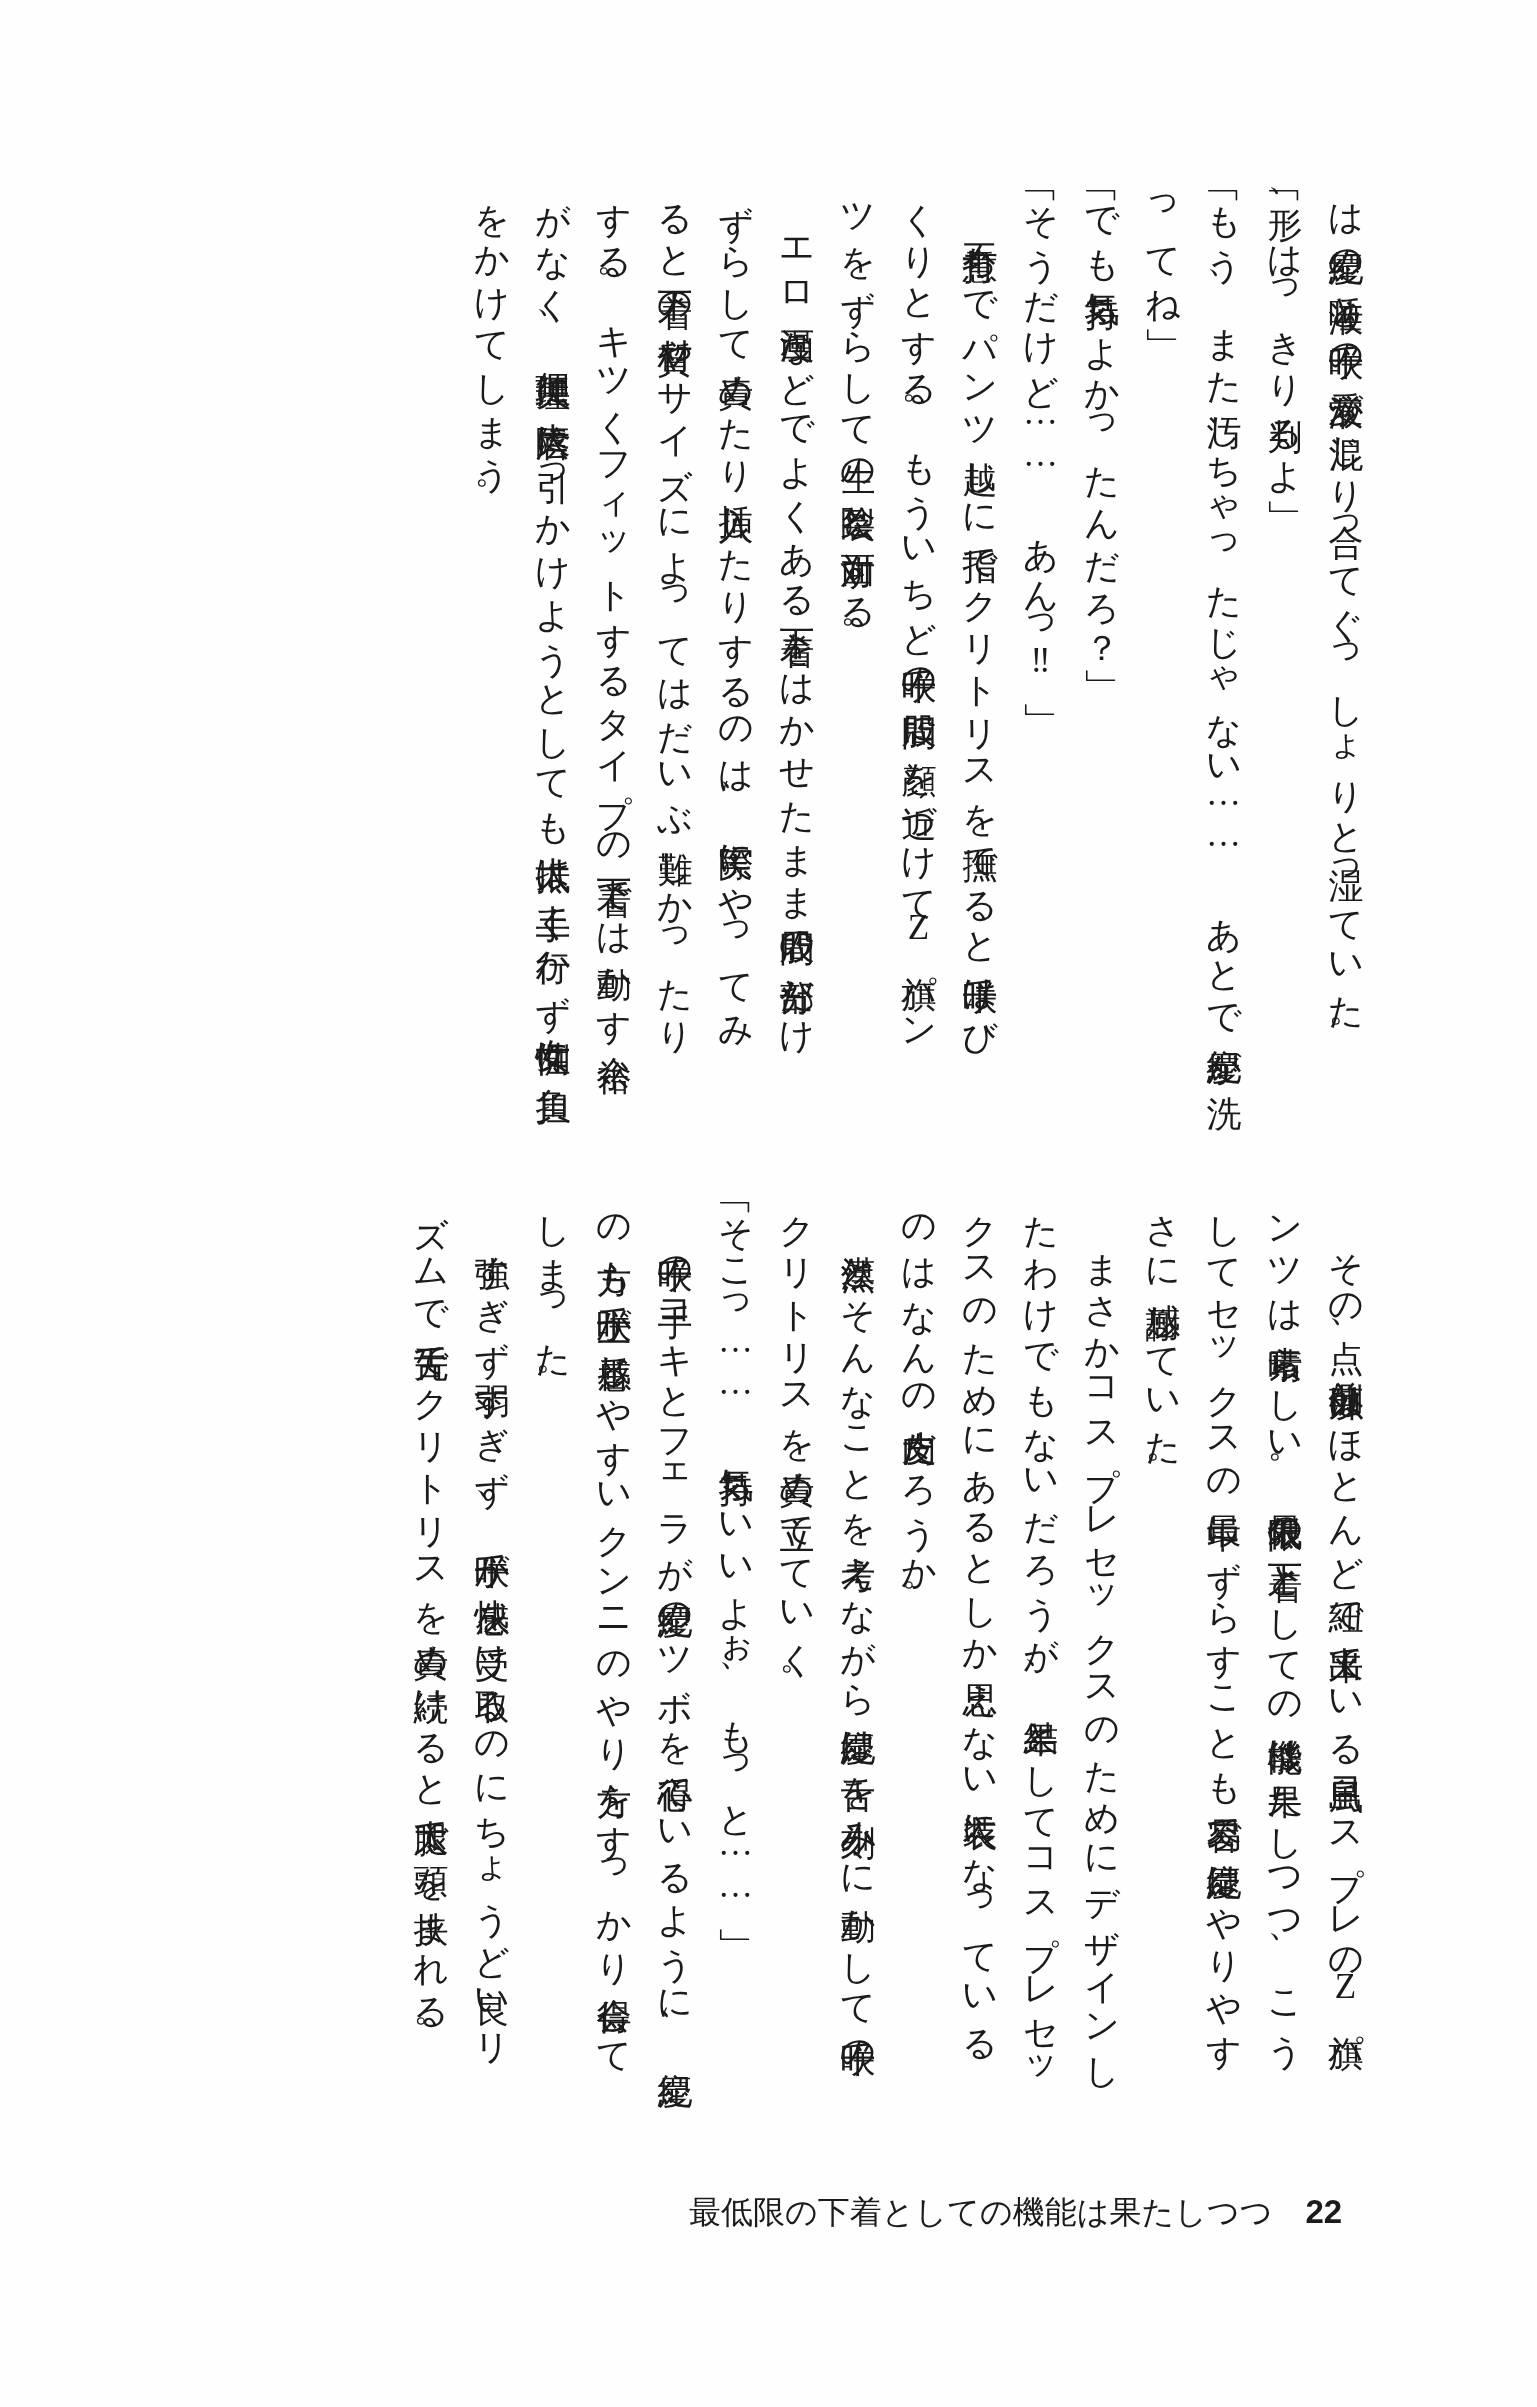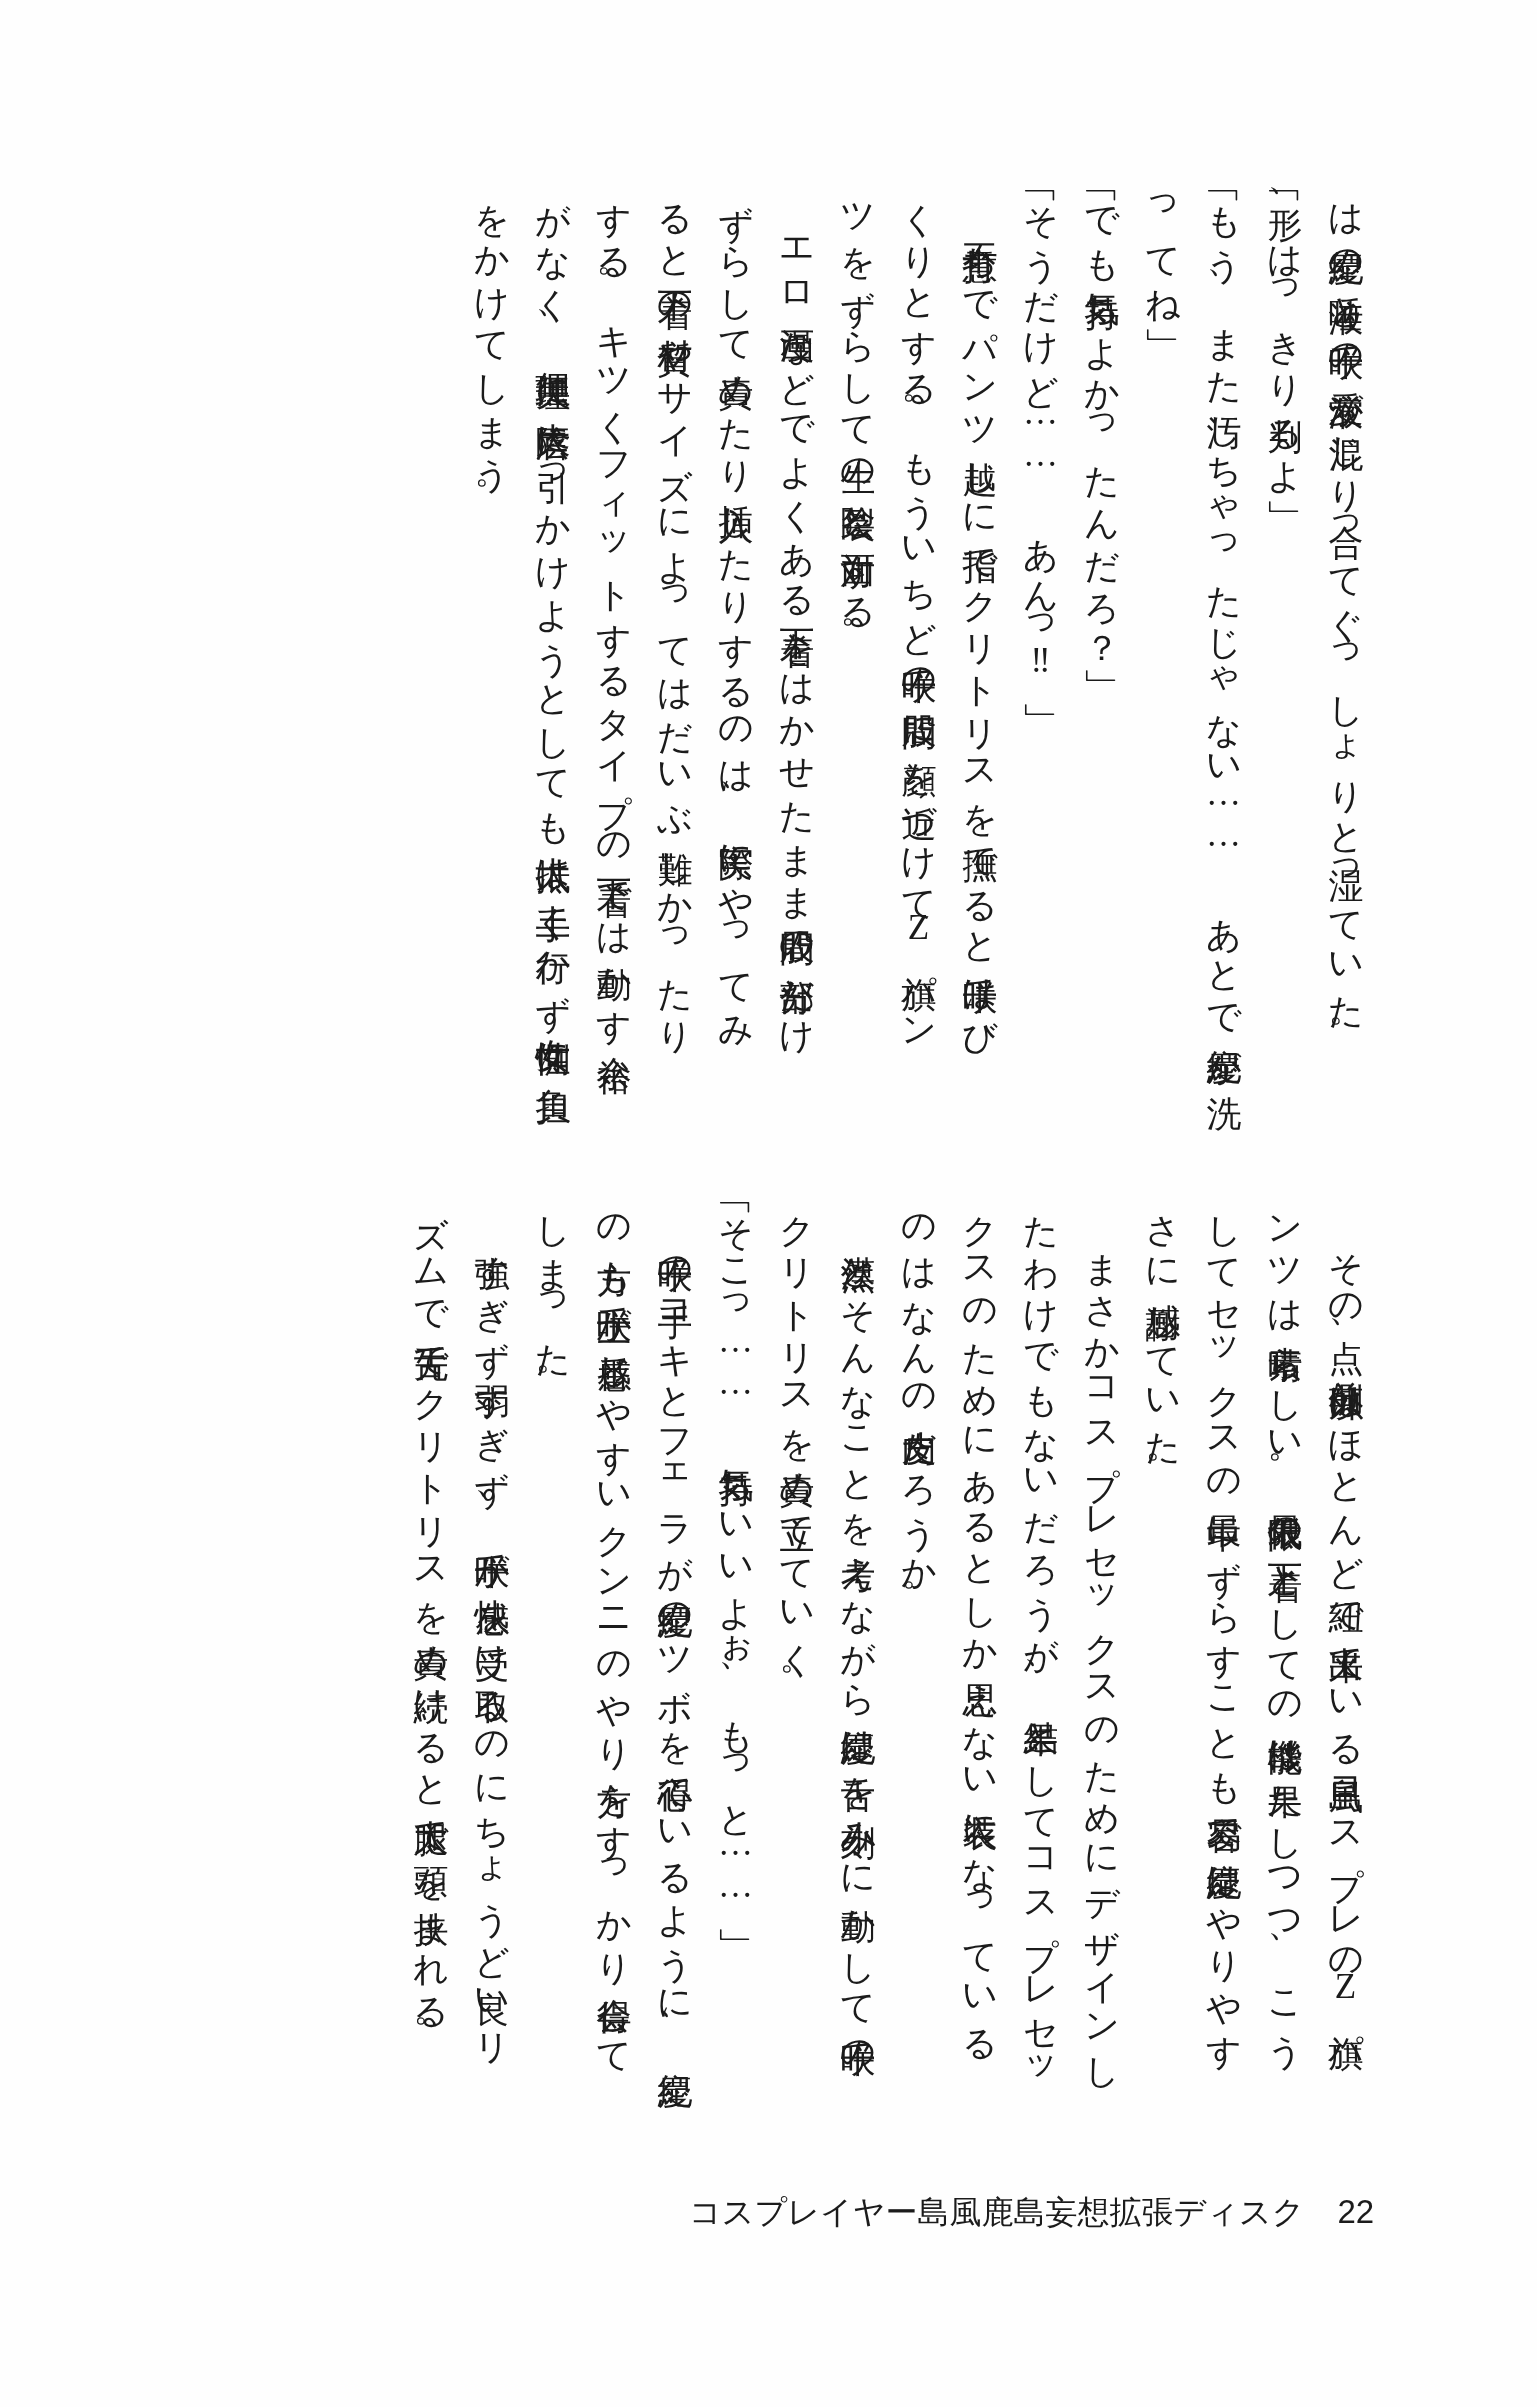--- a/index.html
+++ b/index.html
@@ -46,20 +46,21 @@
     font-family: "Liberation Sans", "DejaVu Sans", sans-serif;
     font-size: 32px;
     line-height: 37px;
     color: #1b1b1b;
     white-space: nowrap;
   }
   .page-footer .pagenum {
     display: inline-block;
     margin-left: 33px;
     font-size: 33px;
+    font-weight: bold;
   }
 </style>
 </head>
 <body>
 
 <div class="page">
 
   <section class="band band-top">
     <p>は慶紀の唾液と千咲の愛液が混じり合ってぐっしょりと湿っていた。</p>
     <p>「形、はっきり判るよ」</p>
@@ -73,17 +74,17 @@
   <section class="band band-bottom">
     <p>　その点、前側以外はほとんど紐で出来ている島風コスプレのZ旗パンツは素晴らしい。最低限の下着としての機能は果たしつつ、こうしてセックスの最中にずらすことも容易で慶紀はやりやすさに感謝していた。</p>
     <p>　まさかコスプレセックスのためにデザインしたわけでもないだろうが、結果としてコスプレセックスのためにあるとしか思えない衣装になっているのはなんの皮肉だろうか。</p>
     <p>　漠然とそんなことを考えながら慶紀は舌を小刻みに動かして千咲のクリトリスを責め立てていく。</p>
     <p>「そこっ……　気持ちいいよぉ、もっと……」</p>
     <p>　千咲の手コキとフェラが慶紀のツボを心得ているように、慶紀の方も千咲が一番感じやすいクンニのやり方をすっかり会得してしまった。</p>
     <p>　強すぎず弱すぎず、千咲が快感を受け取るのにちょうど良いリズムで舌先でクリトリスを責め続けると太腿で頭を挟まれる。</p>
   </section>
 
   <footer class="page-footer">
-    <span>コスプレイヤー島風鹿島妄想拡張ディスク</span><span class="pagenum">22</span>
+    <span>最低限の下着としての機能は果たしつつ</span><span class="pagenum">22</span>
   </footer>
 
 </div>
 
 
 </body></html>

